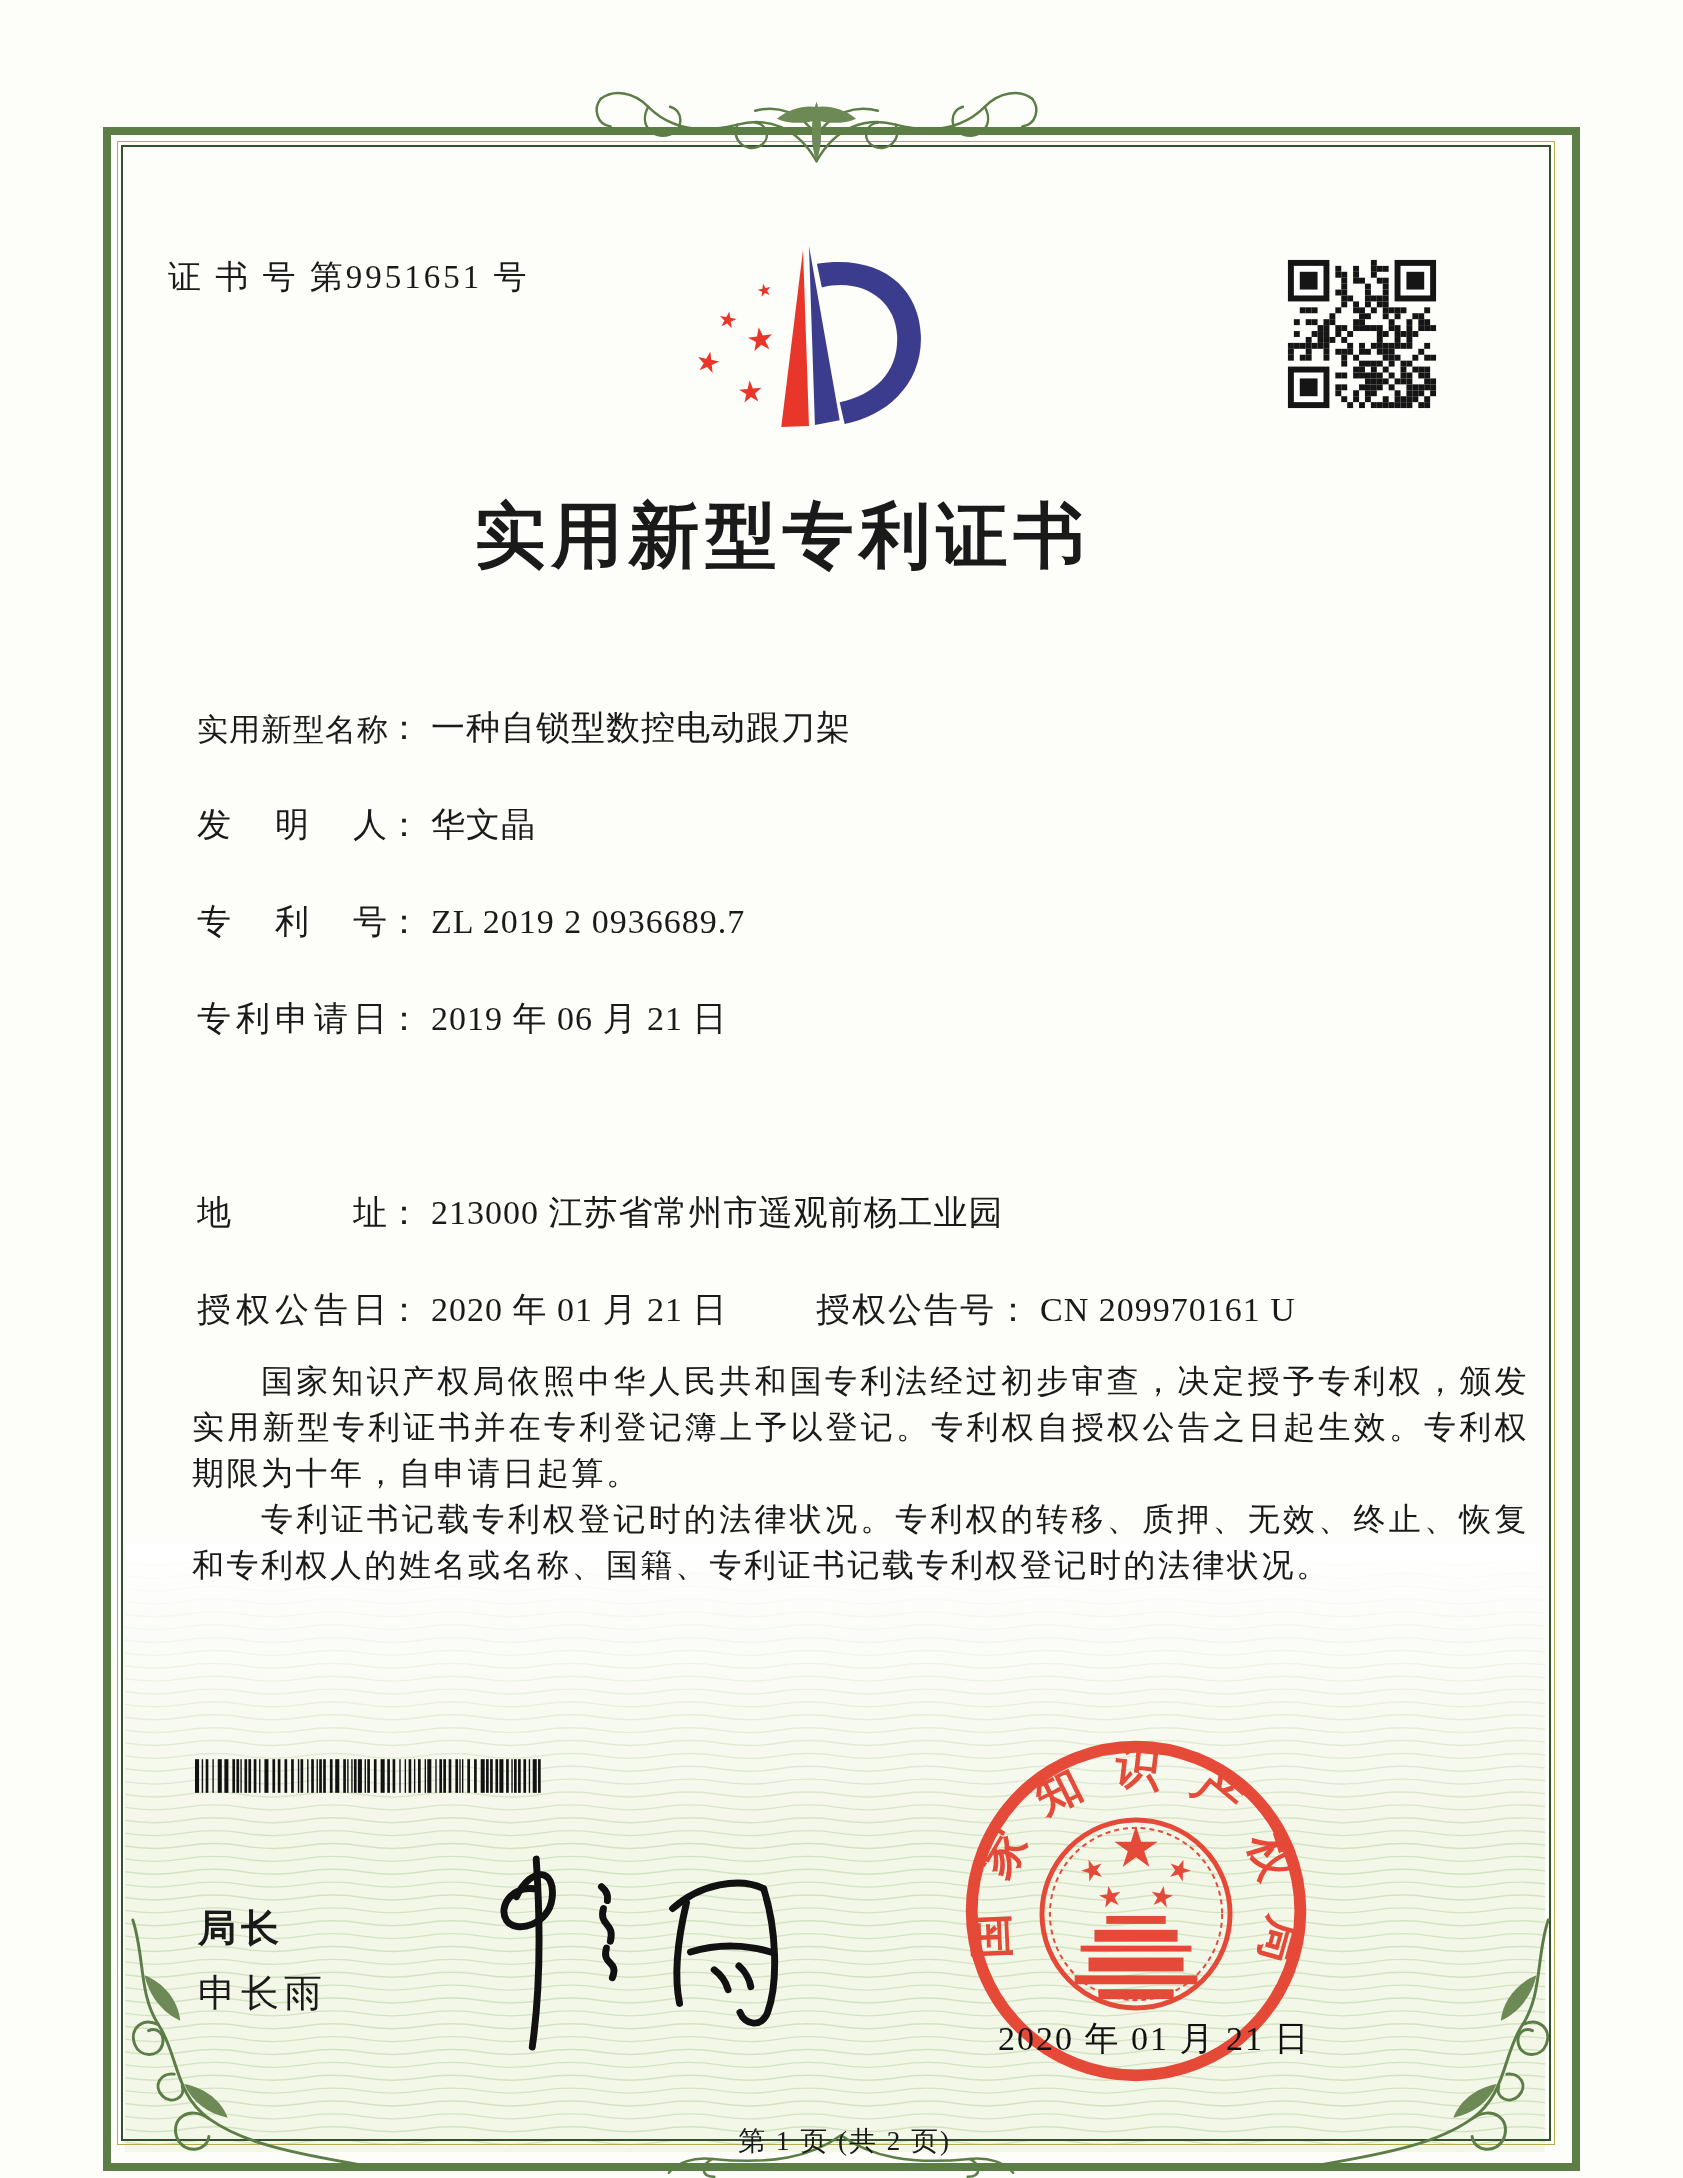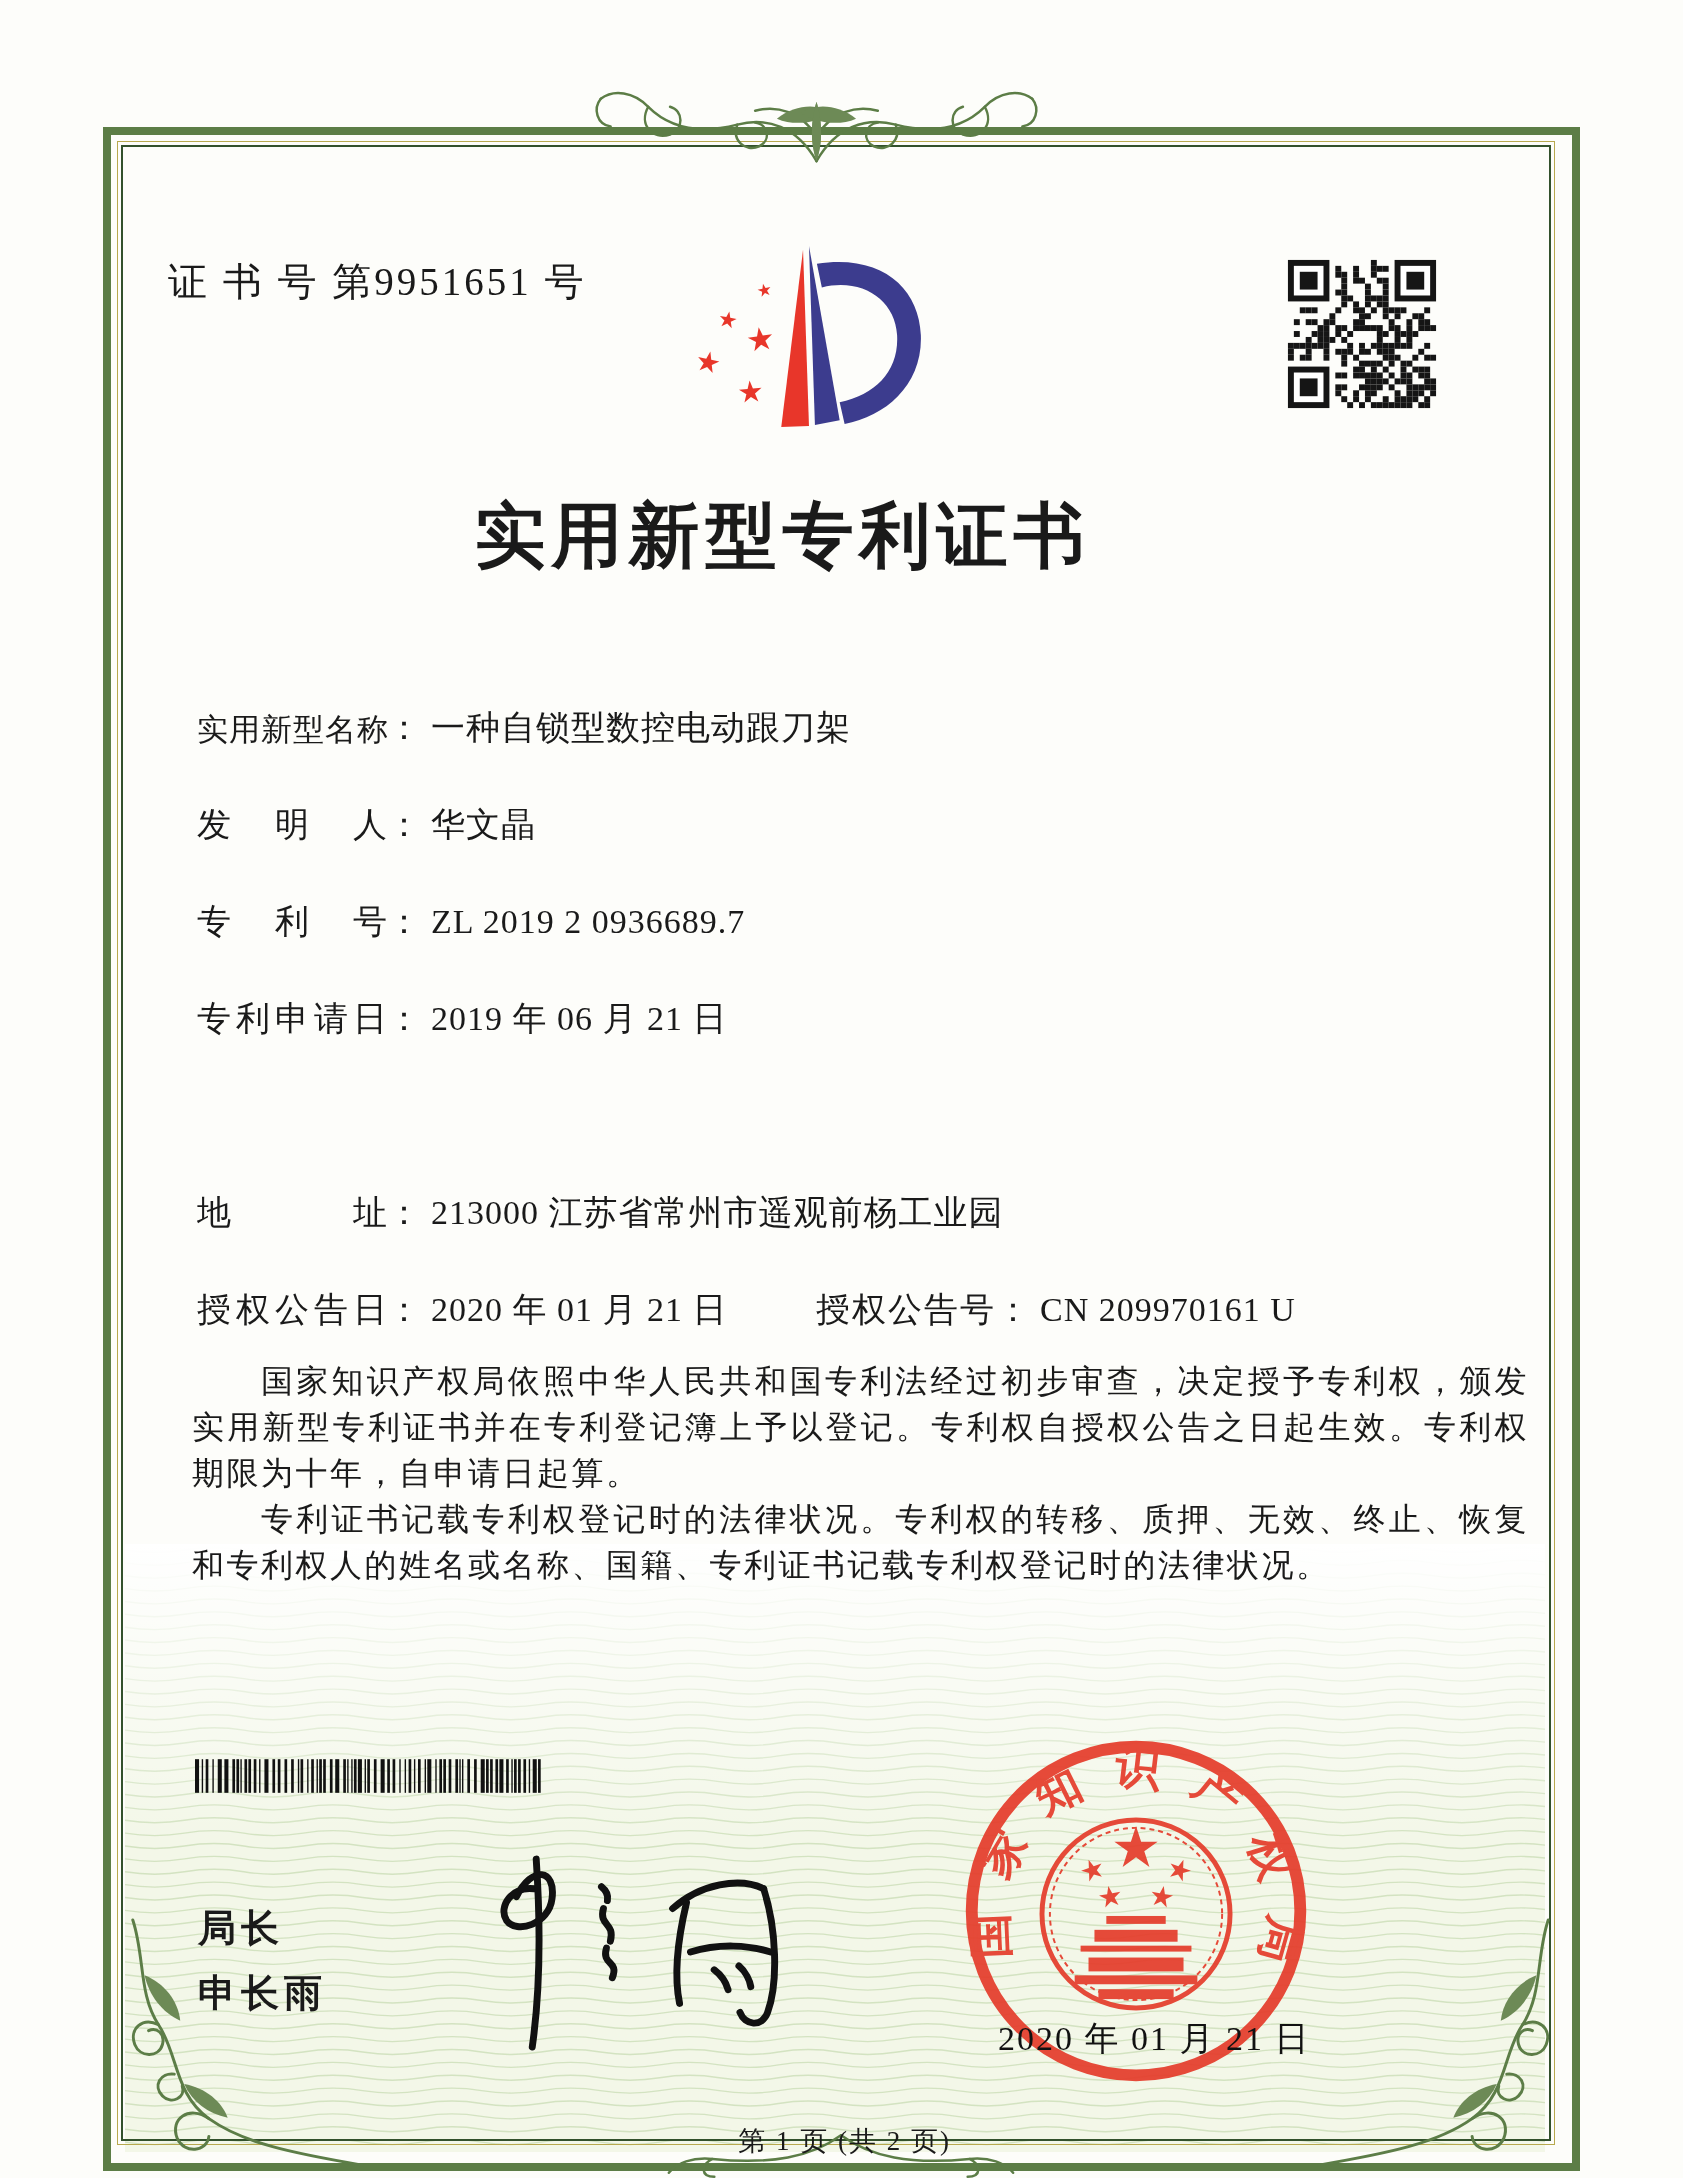--- a/index.html
+++ b/index.html
@@ -15,21 +15,21 @@
   .frame-mid{position:absolute;left:117px;top:141px;width:1436px;height:2002px;
     border:1px solid #b8a94e;z-index:3;}
   .frame-inner{position:absolute;left:121px;top:145px;width:1426px;height:1992px;
     border:2px solid #33512c;z-index:3;}
   .orn{position:absolute;z-index:4;}
   
   #waves{position:absolute;left:125px;top:1544px;z-index:1;}
   .fade{position:absolute;left:125px;top:1544px;width:1420px;height:297px;z-index:2;
     background:linear-gradient(#ffffff 0%, rgba(255,255,255,0) 100%);}
   
-  .cert-no{position:absolute;left:168px;top:255px;font-size:39px;letter-spacing:3px;z-index:5;}
+  .cert-no{position:absolute;left:168px;top:255px;font-size:33px;letter-spacing:3px;z-index:5;}
   #logo{position:absolute;left:683px;top:236px;z-index:5;}
   #qr{position:absolute;left:1283px;top:255px;z-index:5;}
   .title{position:absolute;left:139px;top:489px;width:1287px;text-align:center;
     font-size:71px;font-weight:700;letter-spacing:6px;z-index:5;}
   
   .frow{position:absolute;left:197px;font-size:34px;white-space:nowrap;z-index:5;}
   .flabel{display:inline-block;width:190px;text-align:justify;text-align-last:justify;
     vertical-align:bottom;}
   .flabel.tight{font-size:31px;letter-spacing:-1px;}
   .fcolon{display:inline-block;margin-right:10px;}
@@ -40,21 +40,21 @@
   .body-text{position:absolute;left:192px;top:1358px;width:1337px;z-index:5;}
   .body-text p{margin:0;text-indent:69px;font-size:32px;line-height:46px;
     letter-spacing:2.5px;text-align:justify;}
   
   #barcode{position:absolute;left:195px;top:1759px;z-index:5;}
   .director{position:absolute;left:198px;top:1903px;
     font-family:"Liberation Sans","DejaVu Sans",sans-serif;
     font-size:38px;font-weight:600;letter-spacing:5px;z-index:5;}
   .director-name{position:absolute;left:198px;top:1968px;
     font-family:"Liberation Sans","DejaVu Sans",sans-serif;
-    font-size:38px;font-weight:700;letter-spacing:5px;z-index:5;}
+    font-size:38px;font-weight:400;letter-spacing:5px;z-index:5;}
   #signature{position:absolute;left:465px;top:1849px;z-index:6;}
   #seal{position:absolute;left:945px;top:1720px;z-index:6;}
   .seal-date{position:absolute;left:998px;top:2016px;font-size:34px;letter-spacing:2px;
     z-index:7;color:#111;}
   .footer{position:absolute;left:614px;top:2123px;width:337px;text-align:right;
     font-size:27px;letter-spacing:2px;z-index:5;}
   svg{display:block;}
 </style>
 </head>
 <body>

